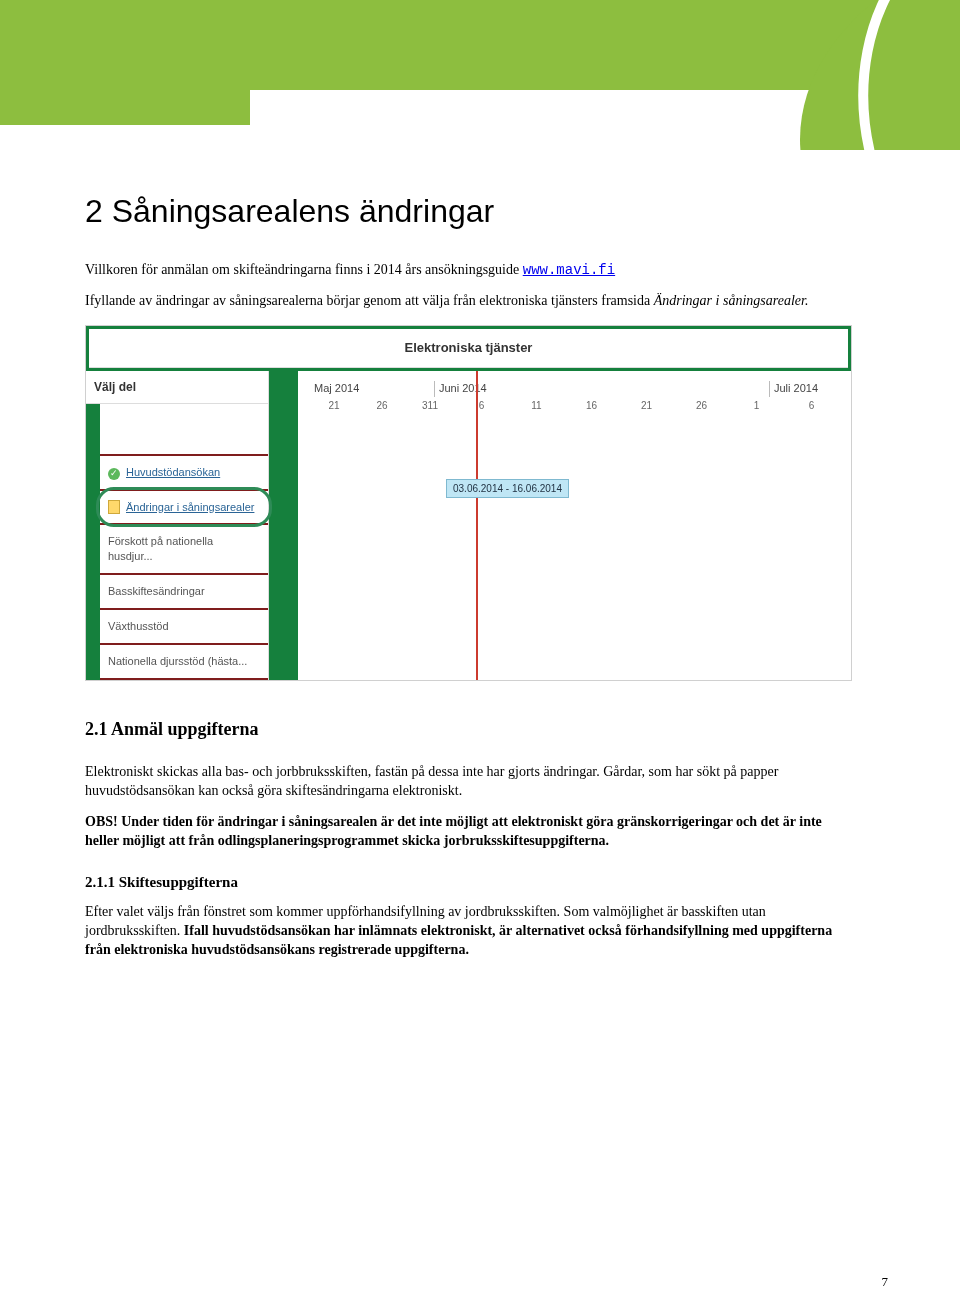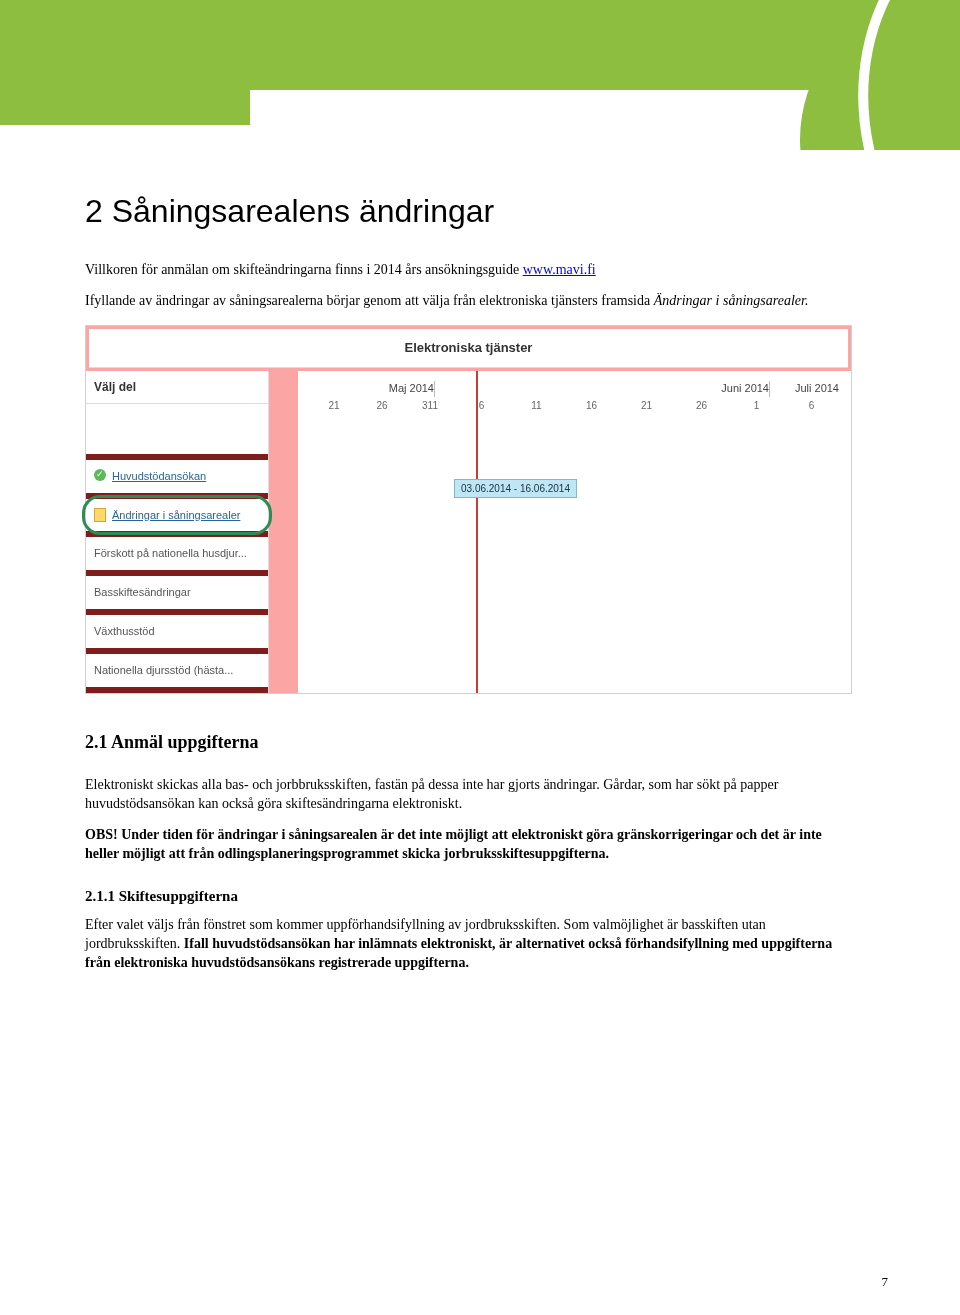--- a/index.html
+++ b/index.html
@@ -62,25 +62,25 @@
     font-size: 15px;
     margin: 22px 0 10px 0;
   }
   p.body {
     font-family: Georgia, "Times New Roman", serif;
     font-size: 14px;
     margin: 0 0 12px 0;
   }
   .italic { font-style: italic; }
   .bold { font-weight: 700; }
-  a.link { color: #0000ee; text-decoration: underline; }
+  a.link { color: #0000ee; text-decoration: underline; font-family: Liberation Mono, monospace; }
 
   .screenshot {
     border: 1px solid #d0d0d0;
-    background: #fca5a5;
+    background: #15803d;
     margin: 14px 0 10px 0;
     font-family: Arial, Helvetica, sans-serif;
     font-size: 11px;
     color: #333;
     width: 765px;
   }
   .ss-titlebar {
     background: #fff;
     text-align: center;
     font-weight: 700;
@@ -96,26 +96,27 @@
   }
   .ss-left-head {
     font-weight: 700;
     padding: 8px 8px;
     border-bottom: 1px solid #ddd;
     background: #fff;
     font-size: 12px;
   }
   .ss-left-row {
     padding: 9px 8px;
-    border-bottom: 6px solid #7f1d1d;
+    border-bottom: 2px solid #7f1d1d;
     background: #fff;
     display: flex;
-    align-items: flex-start;
+    align-items: flex-end;
     gap: 6px;
     min-height: 14px;
+    margin-left: 14px;
   }
   .ss-left-row.tall { padding: 18px 8px; }
   .ss-left-row .label { color: #2a6496; text-decoration: underline; }
   .ss-left-row .label.muted { color: #555; text-decoration: none; }
   .ss-left-row.selected { position: relative; }
   .halo {
     position: absolute;
     left: -4px; right: -4px; top: -4px; bottom: -4px;
     border: 3px solid #2e8b57;
     border-radius: 18px;
@@ -127,21 +128,20 @@
     background: #fff;
   }
   .timeline {
     padding: 10px 12px 0 12px;
   }
   .tl-months {
     display: flex;
     font-size: 11px;
     color: #444;
     position: relative;
-    text-align: right;
   }
   .tl-months div { flex: 1; border-left: 1px solid #bbb; padding-left: 4px; height: 16px; }
   .tl-months div:first-child { border-left: none; }
   .tl-days {
     display: flex;
     font-size: 10px;
     color: #666;
     margin-top: 2px;
     justify-content: space-between;
   }
@@ -151,21 +151,21 @@
     top: 0;
     bottom: 0;
     left: 178px;
     width: 2px;
     background: #cc3b2f;
     z-index: 3;
   }
   .date-chip {
     position: absolute;
     top: 108px;
-    left: 156px;
+    left: 148px;
     background: #bfe6f5;
     border: 1px solid #7fb9d0;
     padding: 2px 6px;
     font-size: 10px;
     color: #234;
     z-index: 4;
   }
   .check-icon {
     width: 12px; height: 12px; border-radius: 50%;
     background: #5cb85c; display: inline-block;

